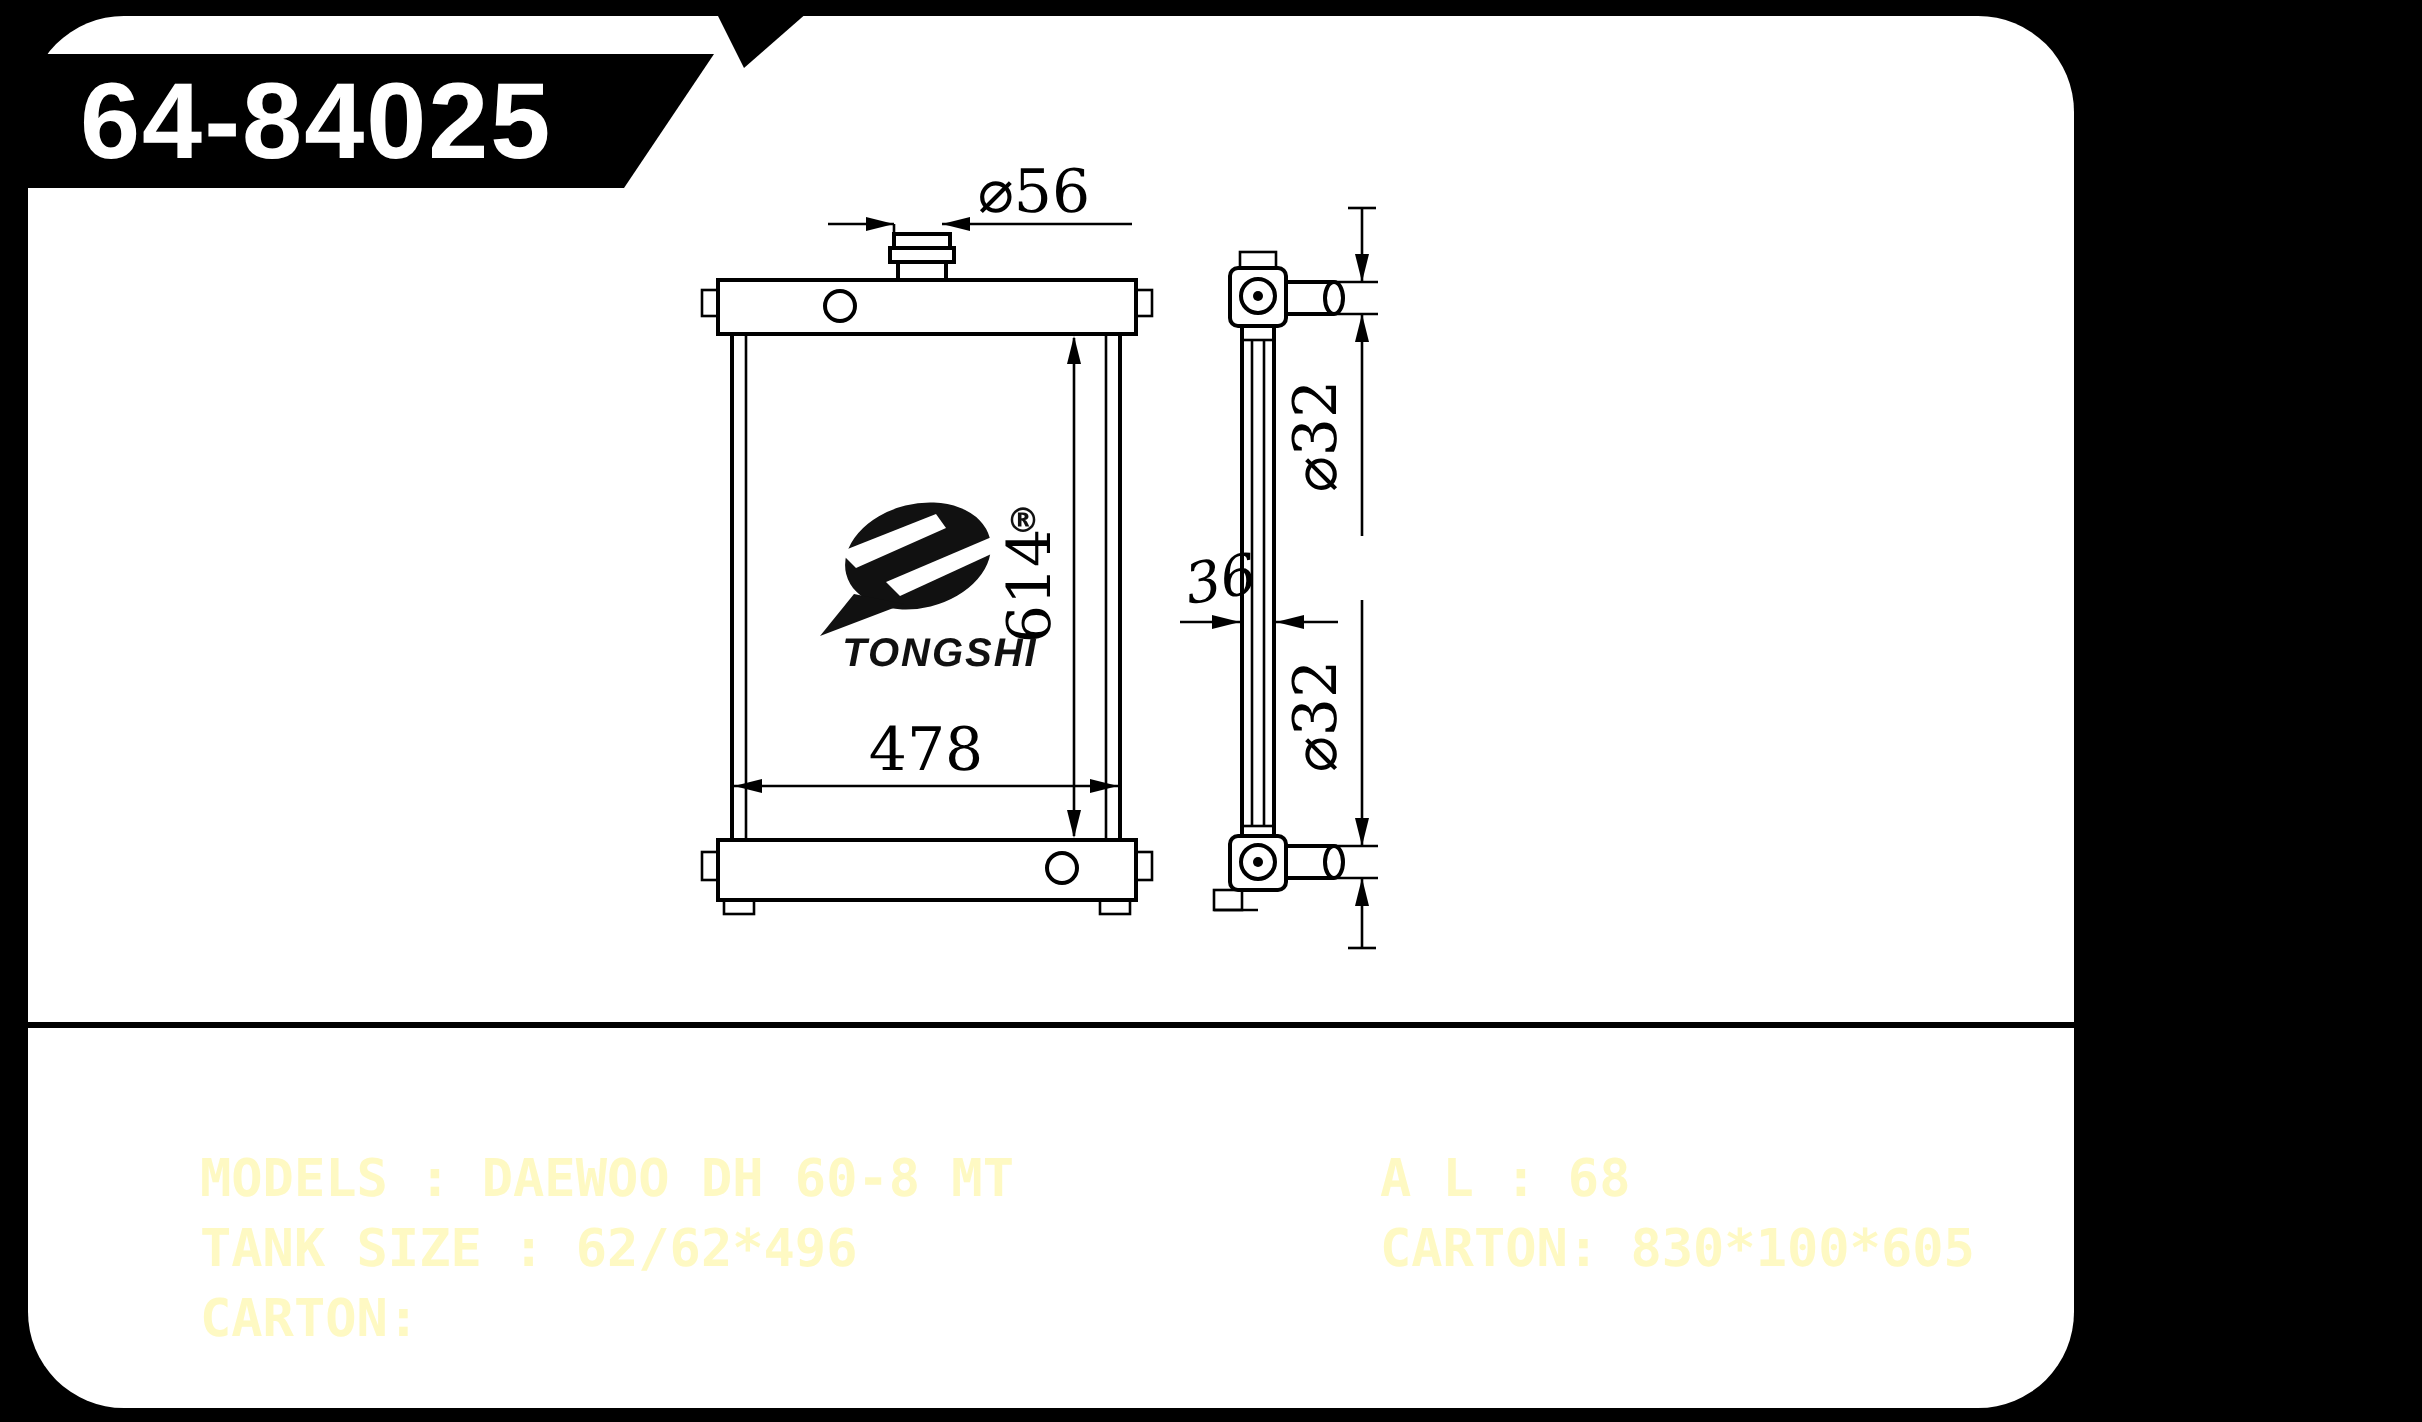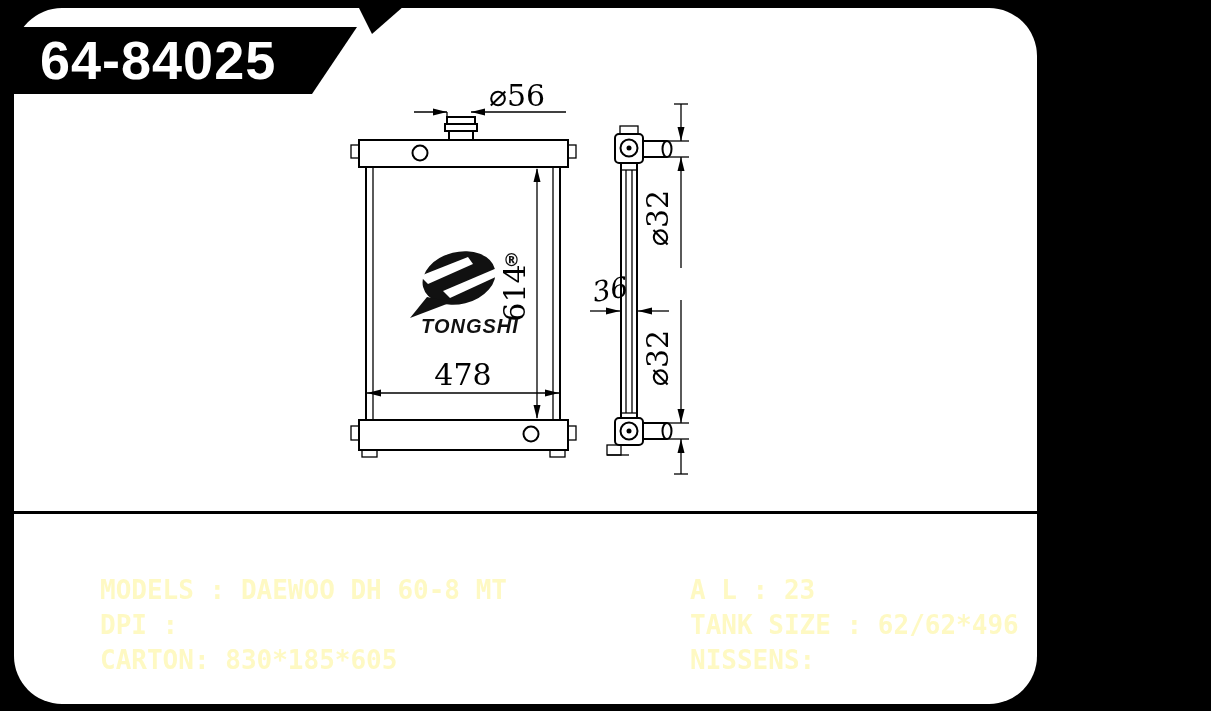--- a/index.html
+++ b/index.html
@@ -144,19 +144,18 @@
       <polygon class="ah" points="681,439 677.5,453 684.5,453"></polygon>
       <line x1="674" y1="474" x2="688" y2="474" class="thin"></line>
       <text class="dim" text-anchor="middle" transform="translate(668 358) rotate(-90)">⌀32</text>
     </g>
   </svg>
 
   <div class="divider"></div>
 
   <div class="specs">
     <div>MODELS : DAEWOO DH 60-8 MT</div>
-    <div>A L : 23</div>
-    <div>DPI :</div>
+    <div>A L : 68</div>
     <div>TANK SIZE : 62/62*496</div>
-    <div>CARTON: 830*185*605</div>
-    <div>NISSENS:</div>
+    <div>CARTON: 830*100*605</div>
+    <div>CARTON:</div>
   </div>
 </div>
 
 </body></html>

